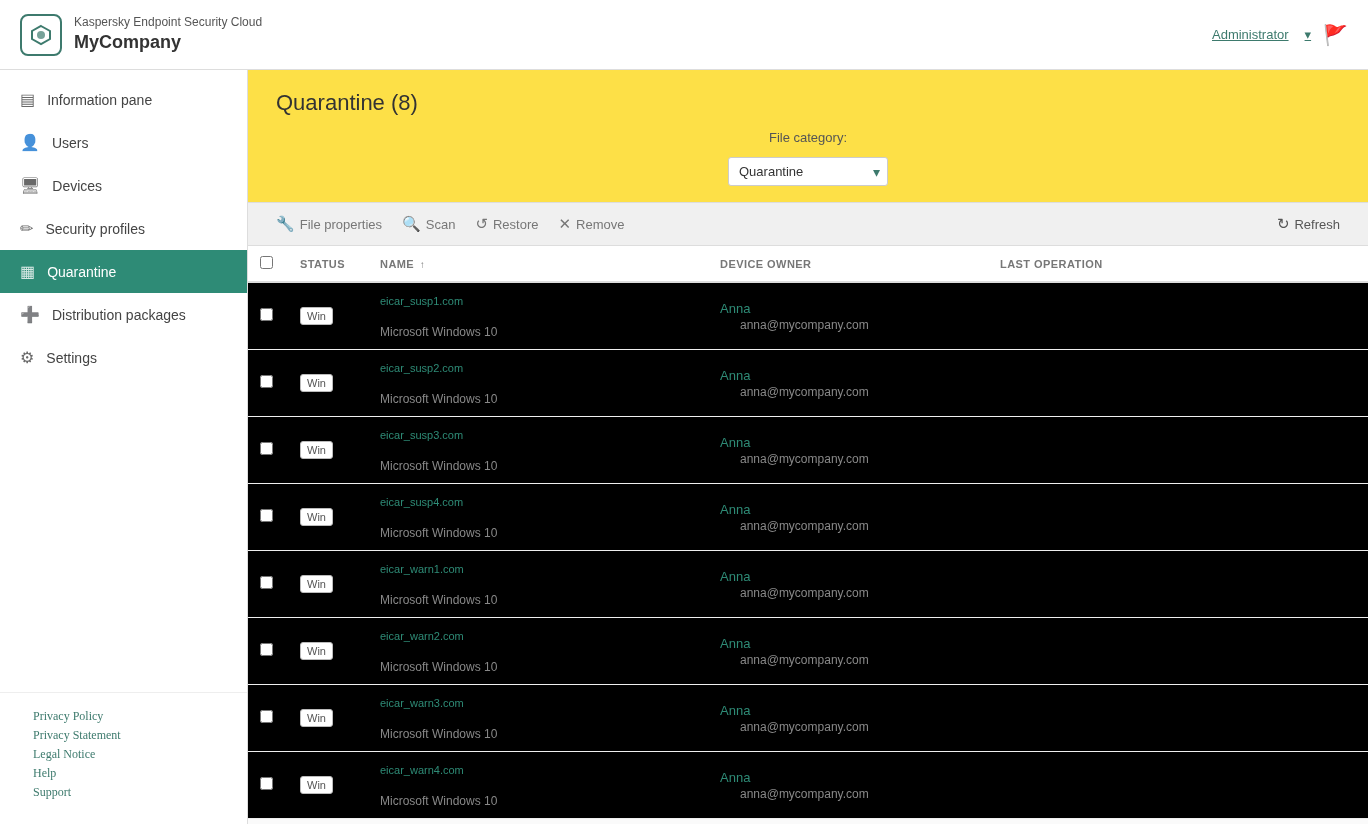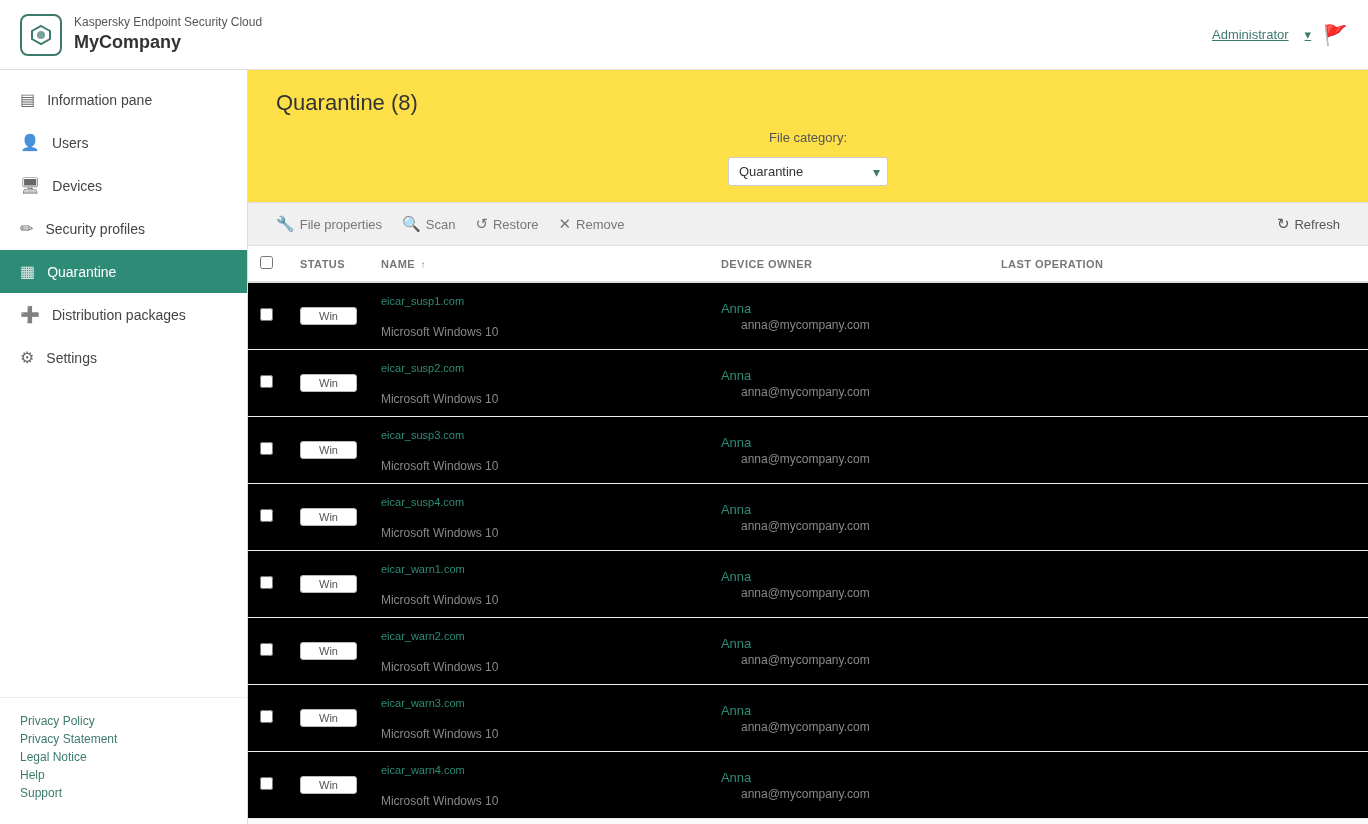--- a/index.html
+++ b/index.html
@@ -58,21 +58,21 @@
       align-items: center;
       gap: 12px;
       padding: 12px 20px;
       cursor: pointer;
       color: #444;
       font-size: 14px;
       transition: background 0.15s;
     }
     .sidebar-item.active { background: #2e8b76; color: #fff; }
     .sidebar-item .s-icon { font-size: 16px; opacity: 0.8; }
-    .sidebar-footer { padding: 16px 20px 20px; border-top: 1px solid #eee; }
+    .sidebar-footer { padding: 16px 33px 20px; border-top: 1px solid #eee; font-family: Liberation Serif, serif; }
     .sidebar-footer a { display: block; color: #3d7a6d; text-decoration: none; font-size: 12px; margin-bottom: 4px; cursor: pointer; }
     .sidebar-footer .copyright { font-size: 11px; color: #888; margin-top: 10px; line-height: 1.4; }
 
     
     .content {
       flex: 1;
       background: #fafafa;
       display: flex;
       flex-direction: column;
       overflow: hidden;
@@ -145,21 +145,21 @@
     thead th.col-check { width: 40px; }
     thead th.col-status { width: 80px; }
     thead th.col-name { width: 340px; }
     thead th.col-owner { width: 280px; }
     thead th.col-last { }
     tbody tr { border-bottom: 1px solid #eee; }
     tbody td { padding: 10px 12px; vertical-align: middle; }
     .win-badge {
       border: 1px solid #bbb;
       border-radius: 3px;
-      padding: 2px 18px;
+      padding: 2px 6px;
       font-size: 11px;
       color: #555;
       background: #fff;
       display: inline-block;
     }
     .file-name { color: #2e8b76; text-decoration: none; font-size: 11px; }
     .file-os { font-size: 12px; color: #888; margin-top: 17px; }
     .owner-name { color: #2e8b76; text-decoration: none; font-size: 13px; display: block; }
     .owner-email { font-size: 12px; color: #888; margin-top: 2px; margin-left: 20px; }
     input[type="checkbox"] { cursor: pointer; accent-color: #2e8b76; }

